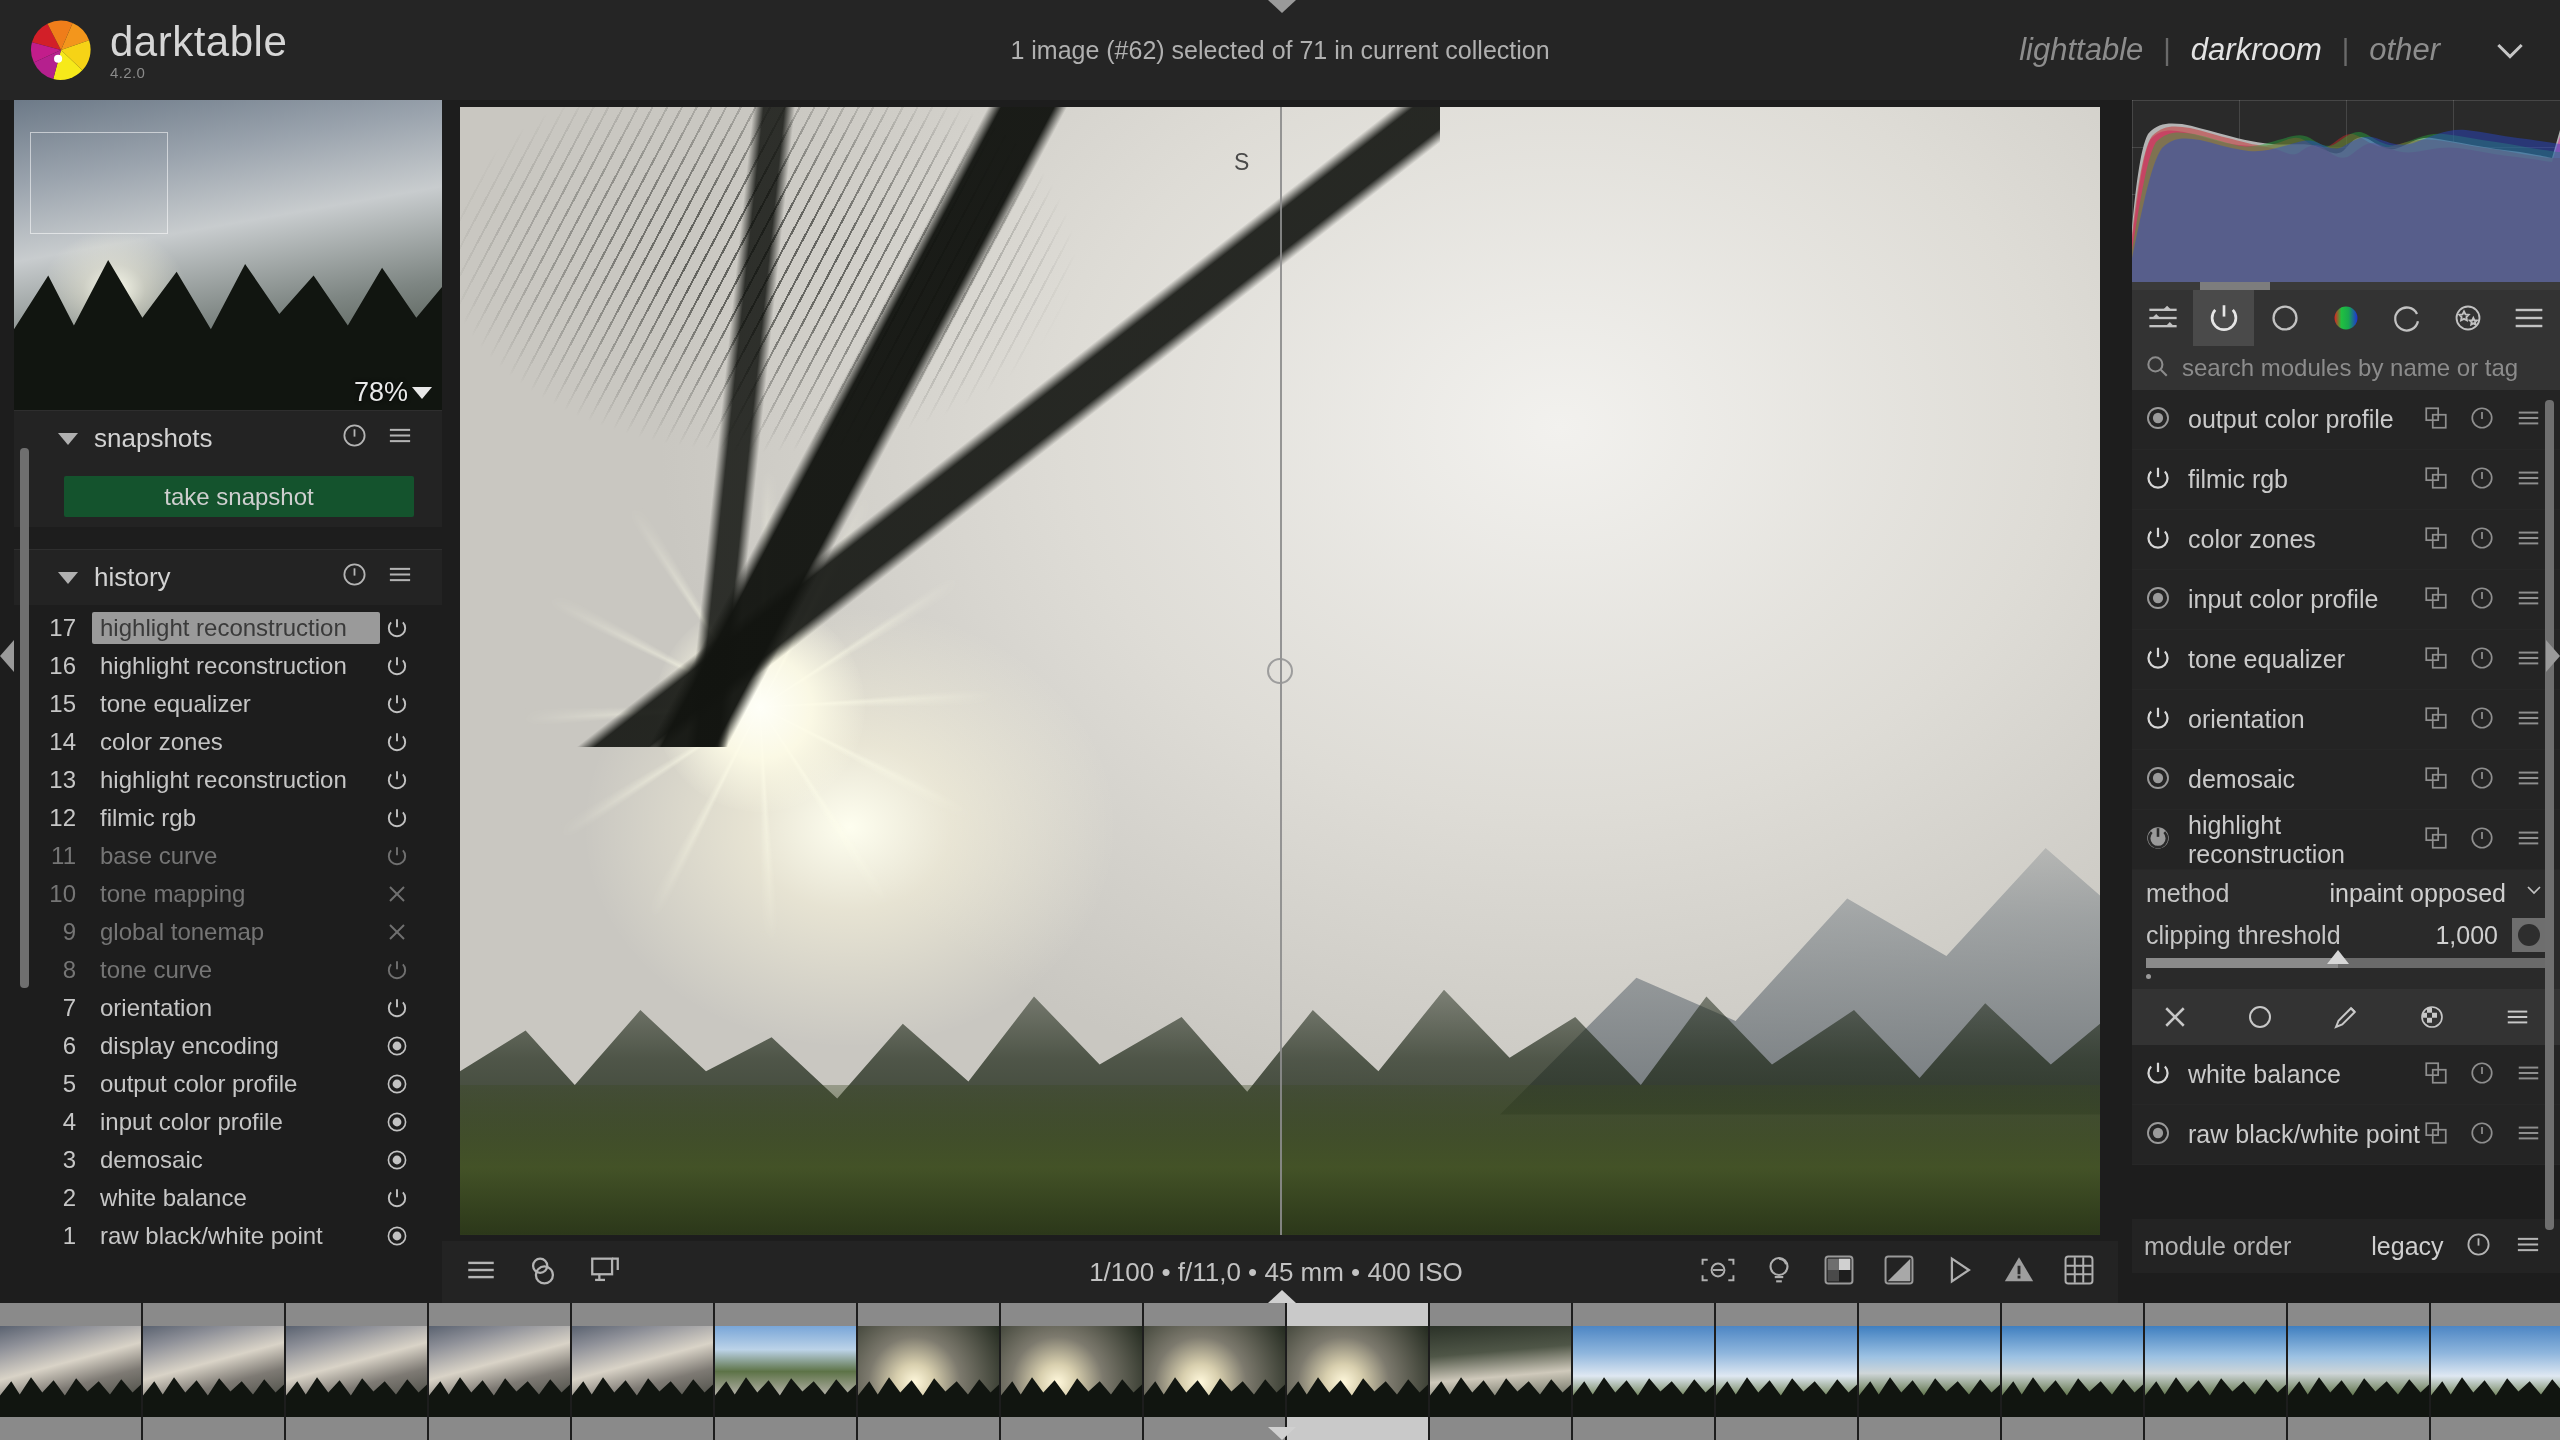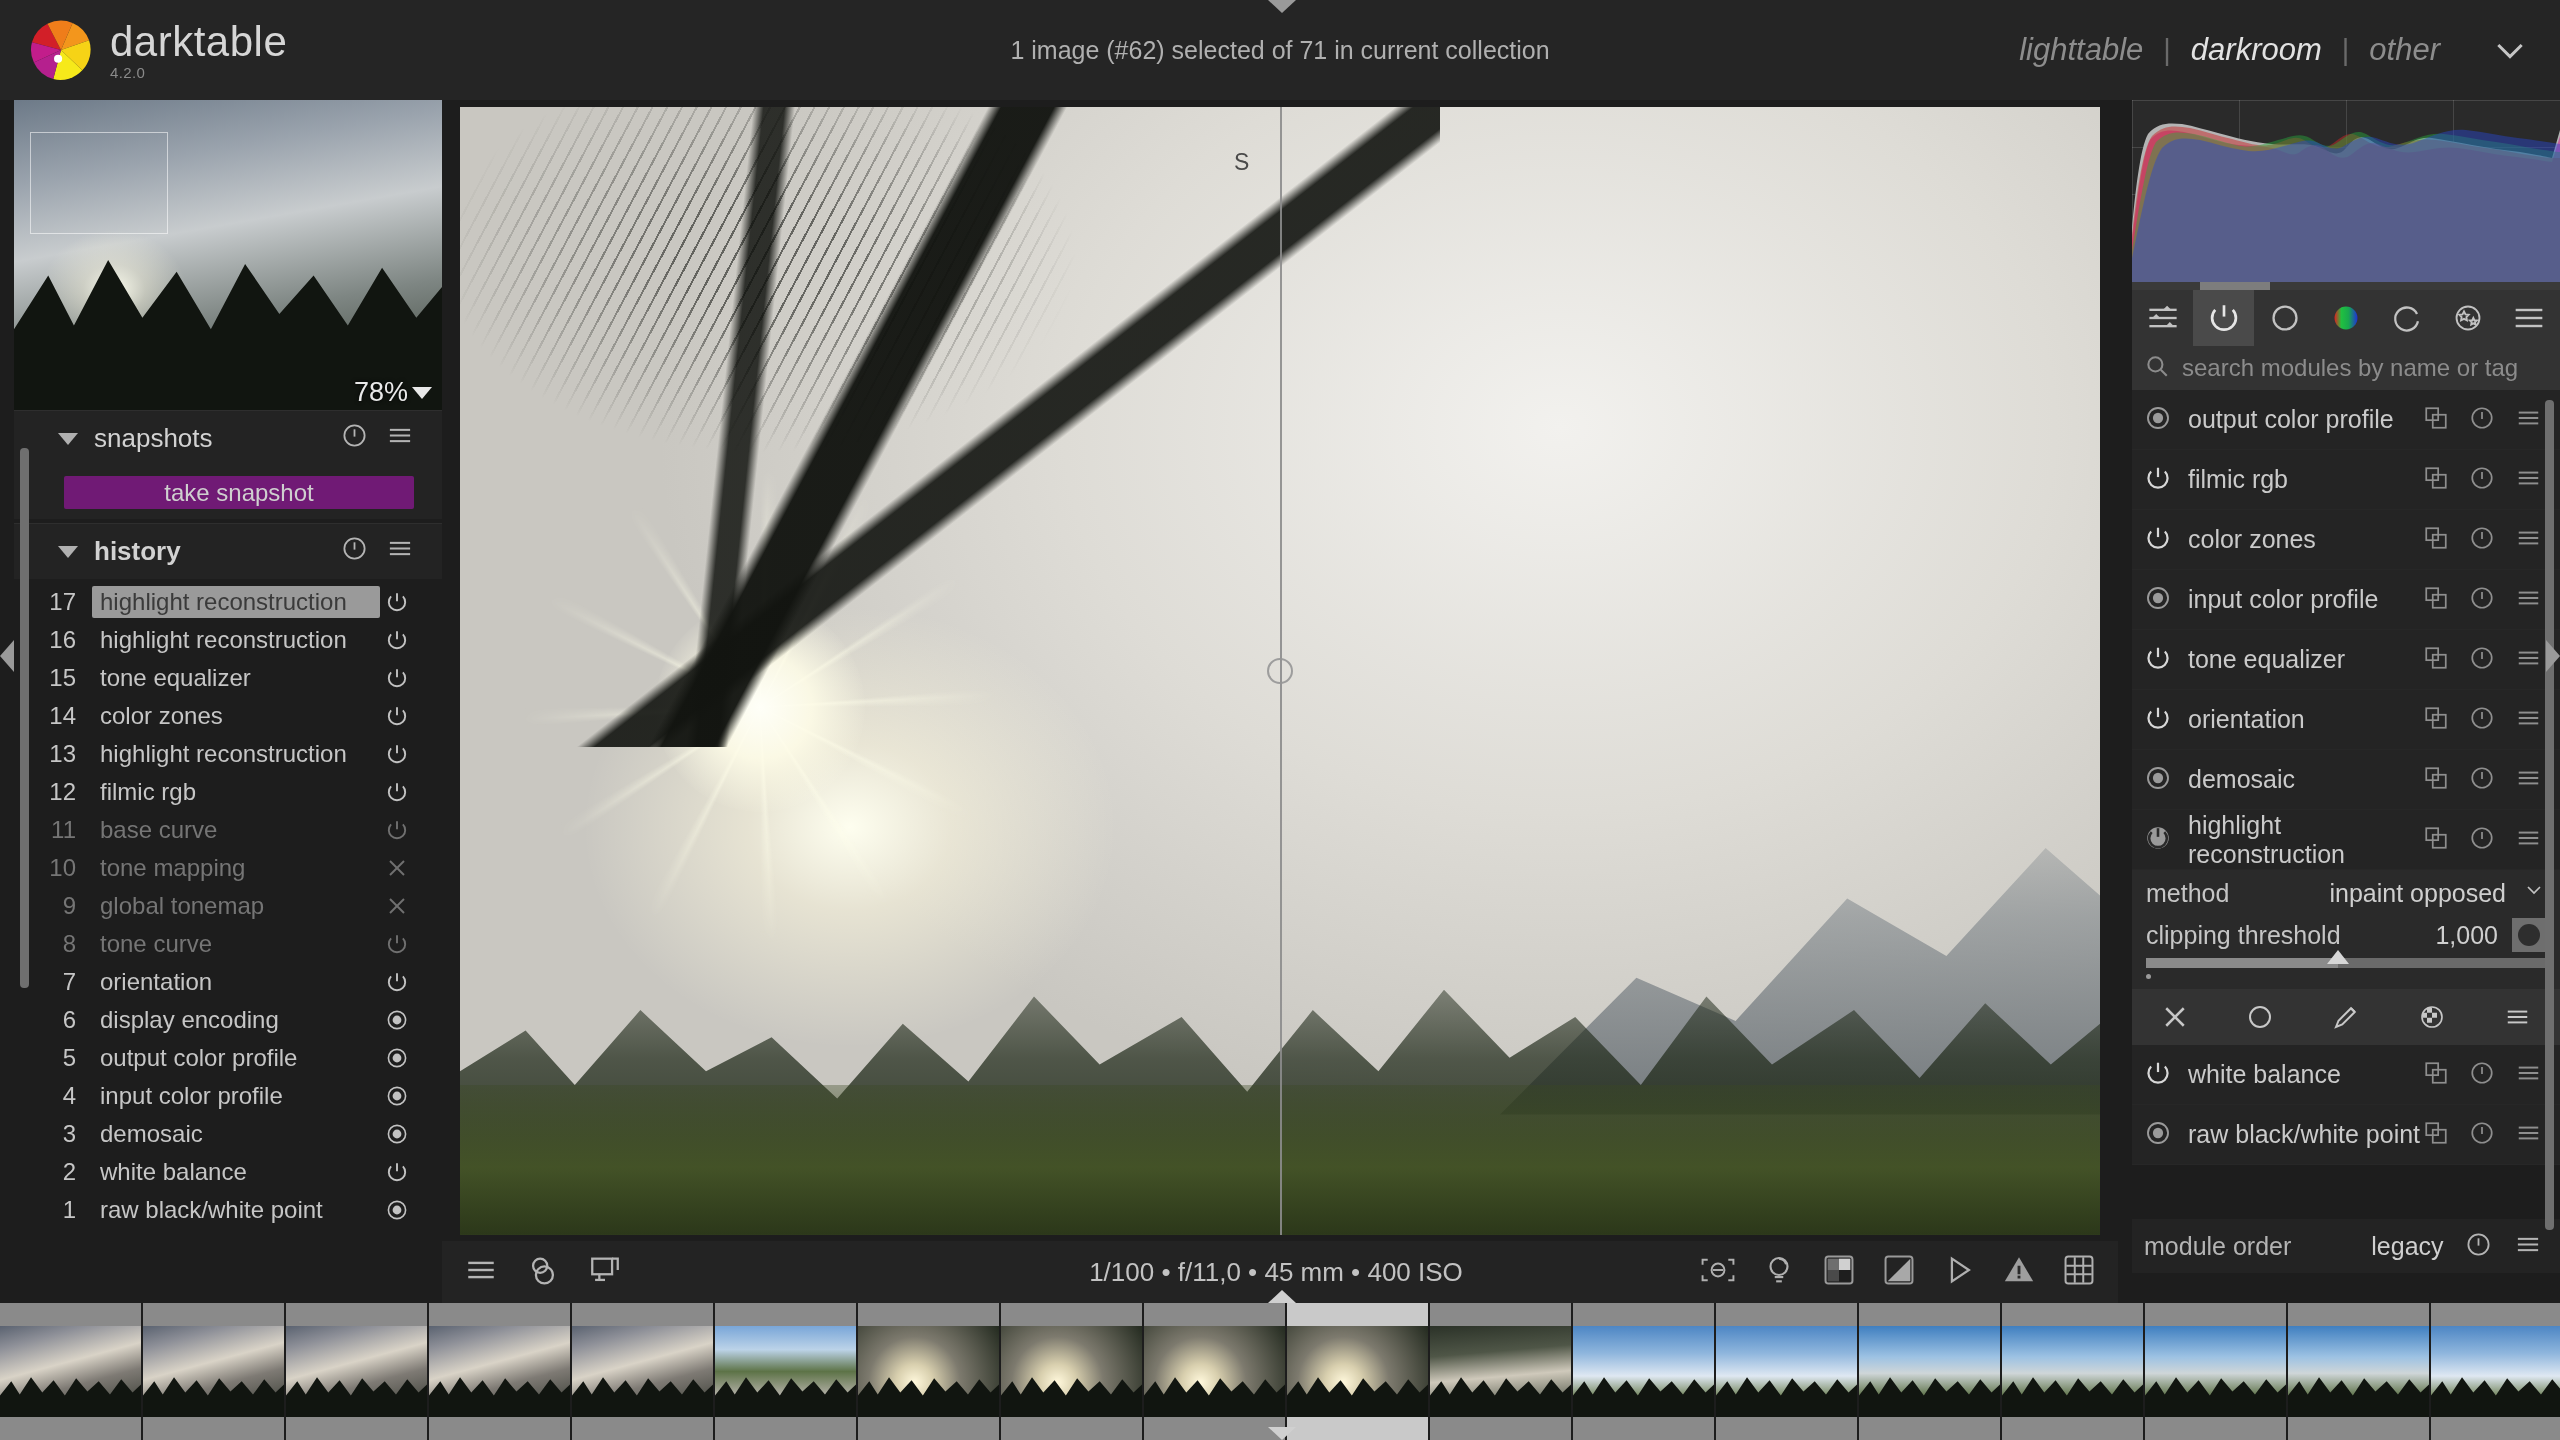--- a/index.html
+++ b/index.html
@@ -84,21 +84,21 @@
   .section-head .sect-title { margin-left: 42px; }
   .section-head .head-icons { margin-left: auto; display: flex; gap: 18px; padding-right: 28px; }
 
   .snap-box { background: #232323; padding: 4px 28px 10px 50px; }
   .snap-item {
     height: 48px; background: #8e8e8e; color: #2a2a2a;
     display: flex; align-items: center; padding-left: 12px;
     font-size: 24px; border-radius: 2px; color: #3b3b3b;
   }
   .snap-btn {
-    height: 33px; margin-top: 6px; background: #701a75; color: #cfcfcf;
+    height: 41px; margin-top: 6px; background: #14532d; color: #cfcfcf;
     display: flex; align-items: center; justify-content: center; font-size: 24px;
     border-radius: 2px;
   }
 
   #history-list { padding: 4px 0 0 0; }
   .hist-row {
     display: flex; align-items: center; height: 38px; font-size: 24px;
     padding-left: 20px; padding-right: 28px; color: #c6c6c6;
   }
   .hist-row .num { width: 42px; text-align: right; margin-right: 16px; color: #c6c6c6; }
@@ -424,21 +424,21 @@
                 <line x1="3" y1="12" x2="21" y2="12"></line>
                 <line x1="3" y1="17" x2="21" y2="17"></line>
             </svg>
           </span>
         </span>
       </div>
       <div class="snap-box">
         <div class="snap-btn">take snapshot</div>
       </div>
 
-      <div class="section-head" style="margin-top:4px;font-weight:bold;">
+      <div class="section-head" style="margin-top:22px;">
         <span class="caret"></span>
         <span class="sect-title">history</span>
         <span class="head-icons">
           <span>
             <svg width="27" height="27" viewBox="0 0 24 24" fill="none" stroke="#b4b4b4" stroke-width="1.6">
               <circle cx="12" cy="12" r="9"></circle>
                 <line x1="12" y1="6.5" x2="12" y2="13"></line>
             </svg>
           </span>
           <span>

